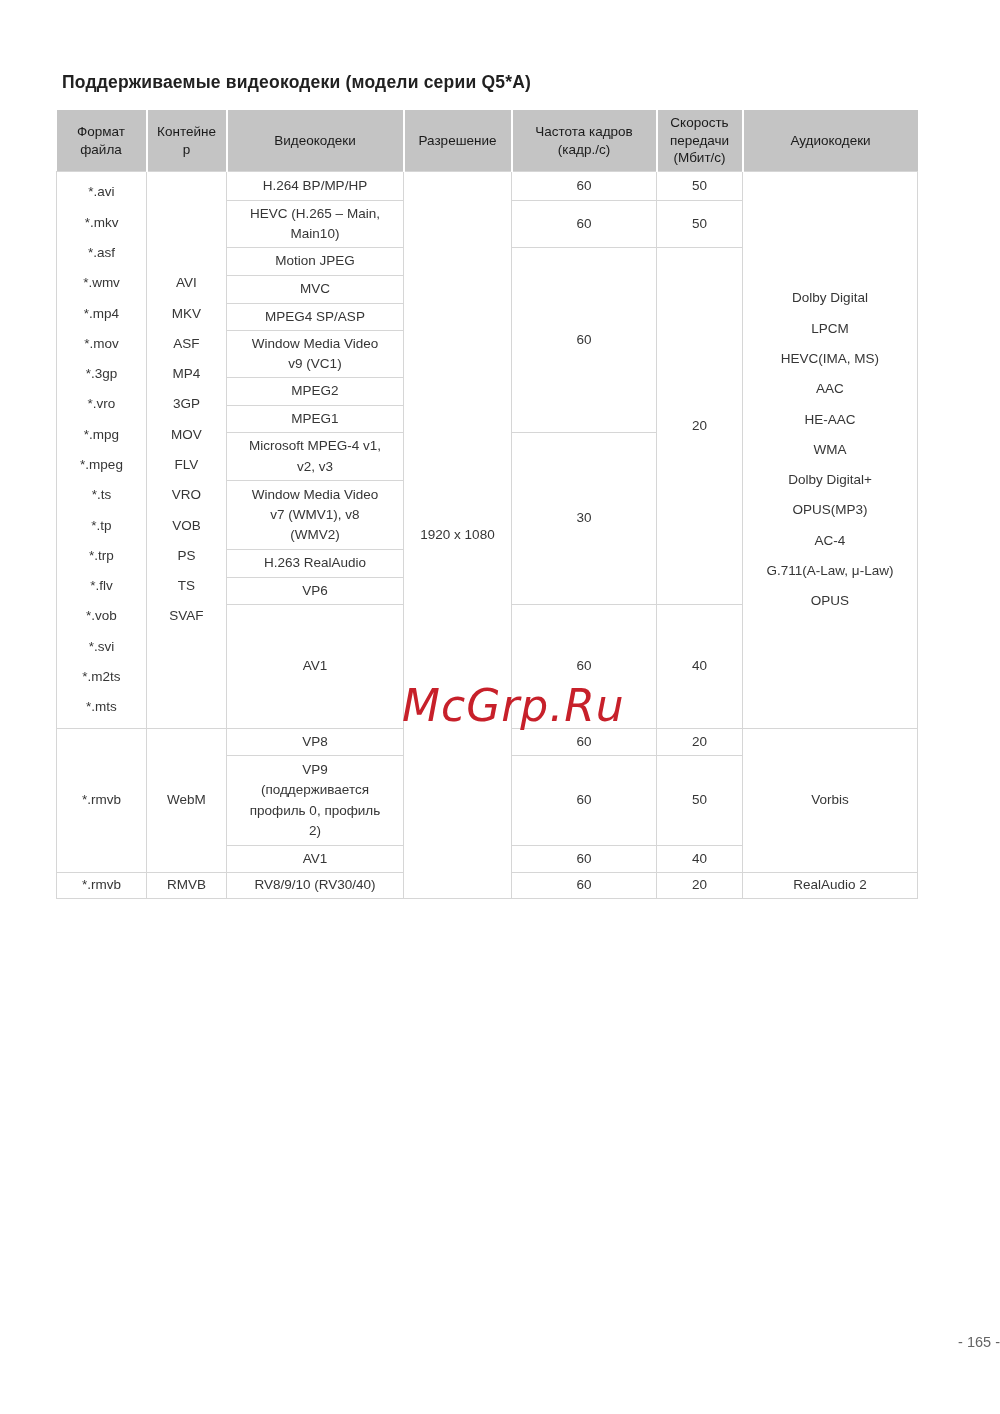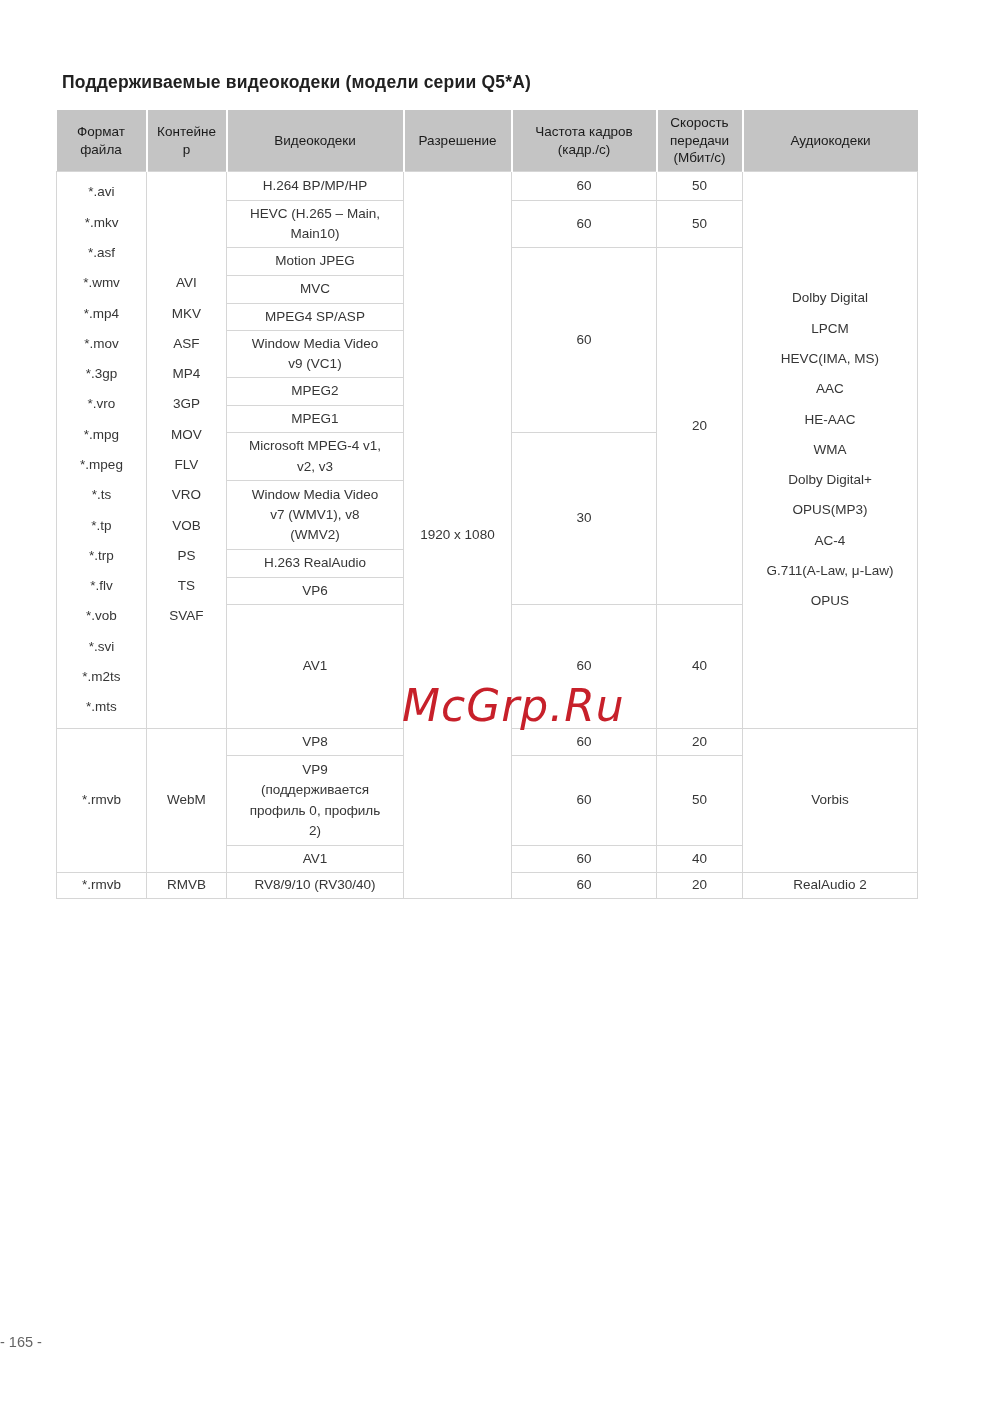--- a/index.html
+++ b/index.html
@@ -35,21 +35,21 @@
   tr.h29{height:29px} tr.h47{height:47px} tr.h28{height:28px} tr.h27{height:27px}
   tr.h48{height:48px} tr.h69{height:69px} tr.h124{height:124px} tr.h90{height:90px}
   tr.h26{height:26px}
   .watermark {
     position:absolute; left:402px; top:680px; z-index:5;
     font-family:"DejaVu Sans","Liberation Sans",sans-serif;
     font-size:44px; font-weight:normal; font-style:italic;
     color:#c7202a; letter-spacing:1px; white-space:nowrap;
   }
   .page-number {
-    position:absolute; left:0; right:0; top:1334px; text-align:left;
+    position:absolute; left:0; right:0; top:1334px; text-align:right;
     font-size:14.5px; color:#646464;
   }
 </style>
 </head>
 <body>
 
 <div class="page">
 
   <div class="title">Поддерживаемые видеокодеки (модели серии Q5*A)</div>
 

